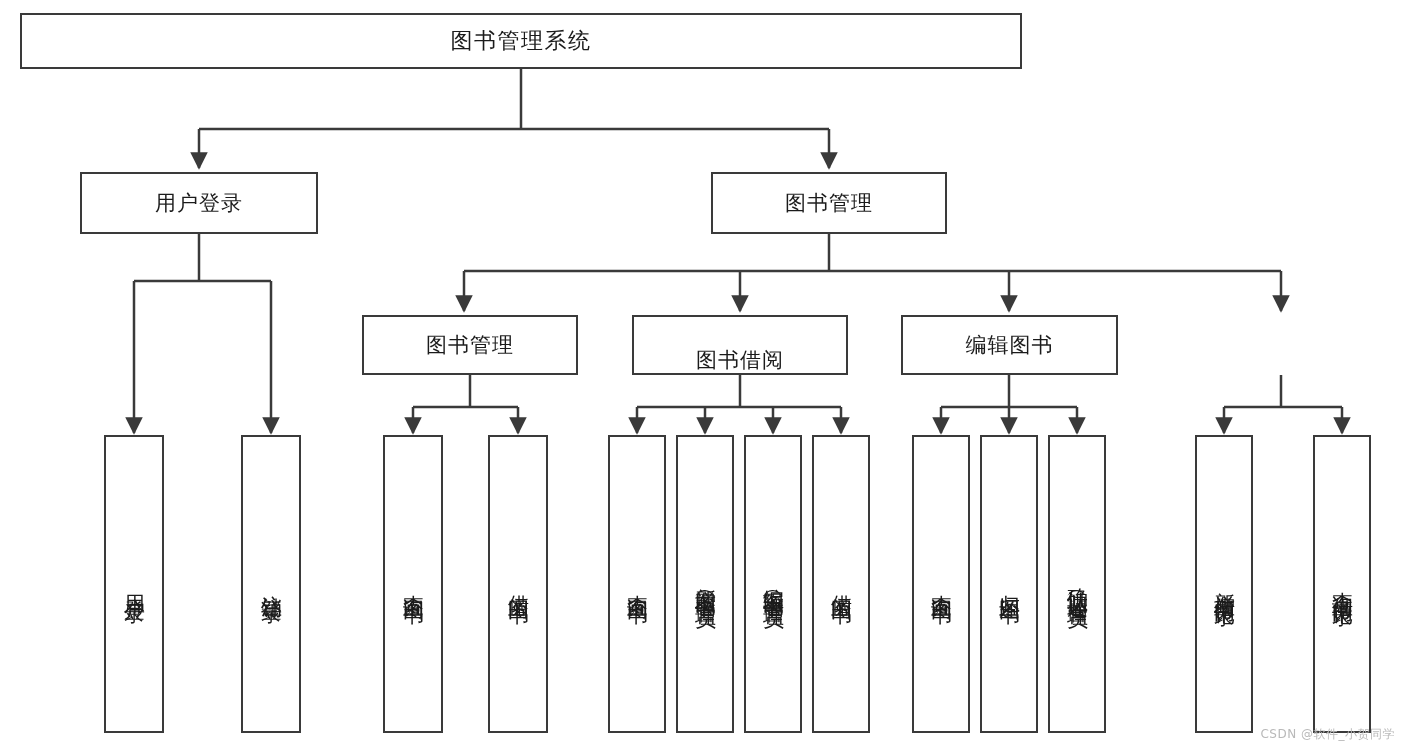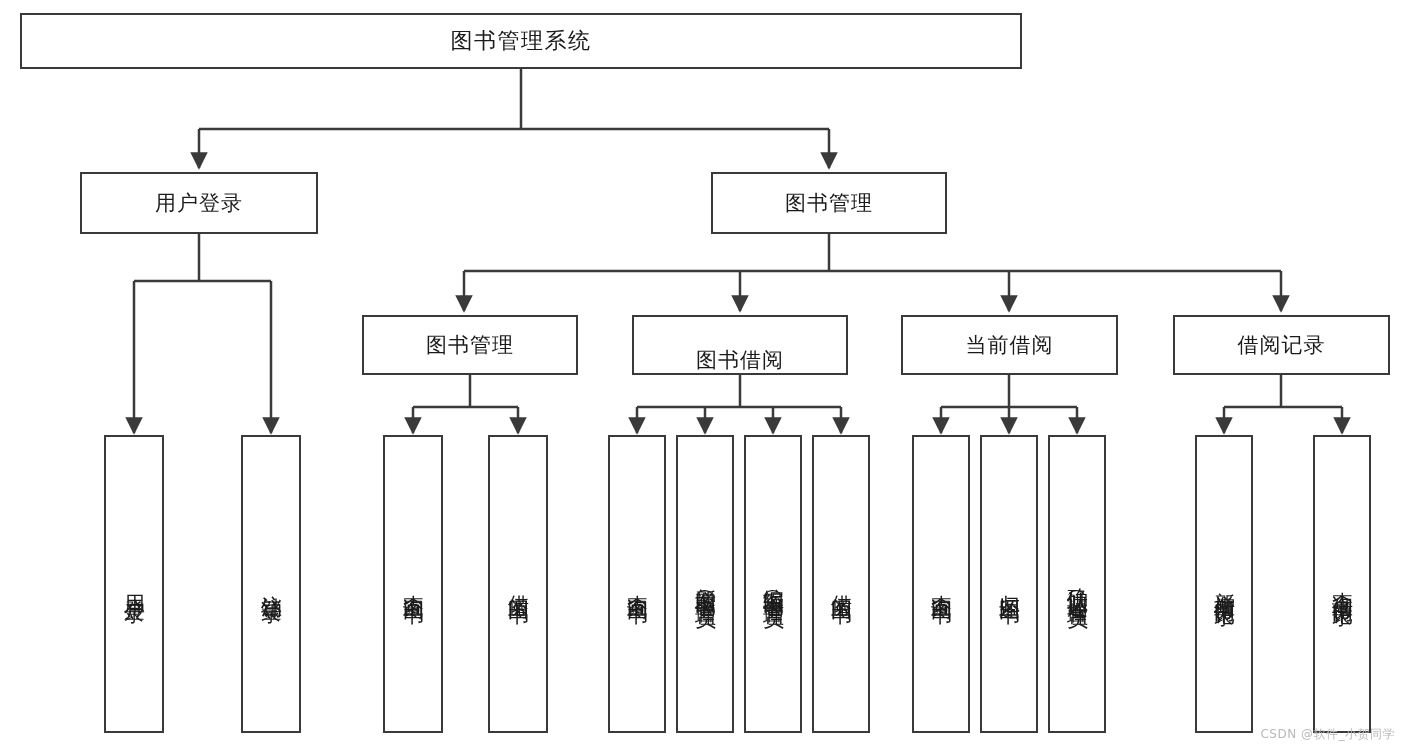--- a/index.html
+++ b/index.html
@@ -147,24 +147,21 @@
     <span class="label">图书管理</span>
   </div>
 
   <div class="node horiz" style="left:362px; top:315px; width:216px; height:60px;">
     <span class="label">图书管理</span>
   </div>
   <div class="node horiz" style="left:632px; top:315px; width:216px; height:60px;align-items:flex-end;">
     <span class="label">图书借阅</span>
   </div>
   <div class="node horiz" style="left:901px; top:315px; width:217px; height:60px;">
-    <span class="label">当前借阅</span>
-  </div>
-  <div class="node horiz" style="left:1173px; top:315px; width:217px; height:60px;">
-    <span class="label">借阅记录</span>
+    <span class="label">编辑图书</span>
   </div>
 
   <div class="node vert" style="left:104px; top:435px; width:60px; height:298px;">
     <span class="label">用户登录</span>
   </div>
   <div class="node vert" style="left:241px; top:435px; width:60px; height:298px;">
     <span class="label">注销登录</span>
   </div>
 
   <div class="node vert" style="left:383px; top:435px; width:60px; height:298px;">

